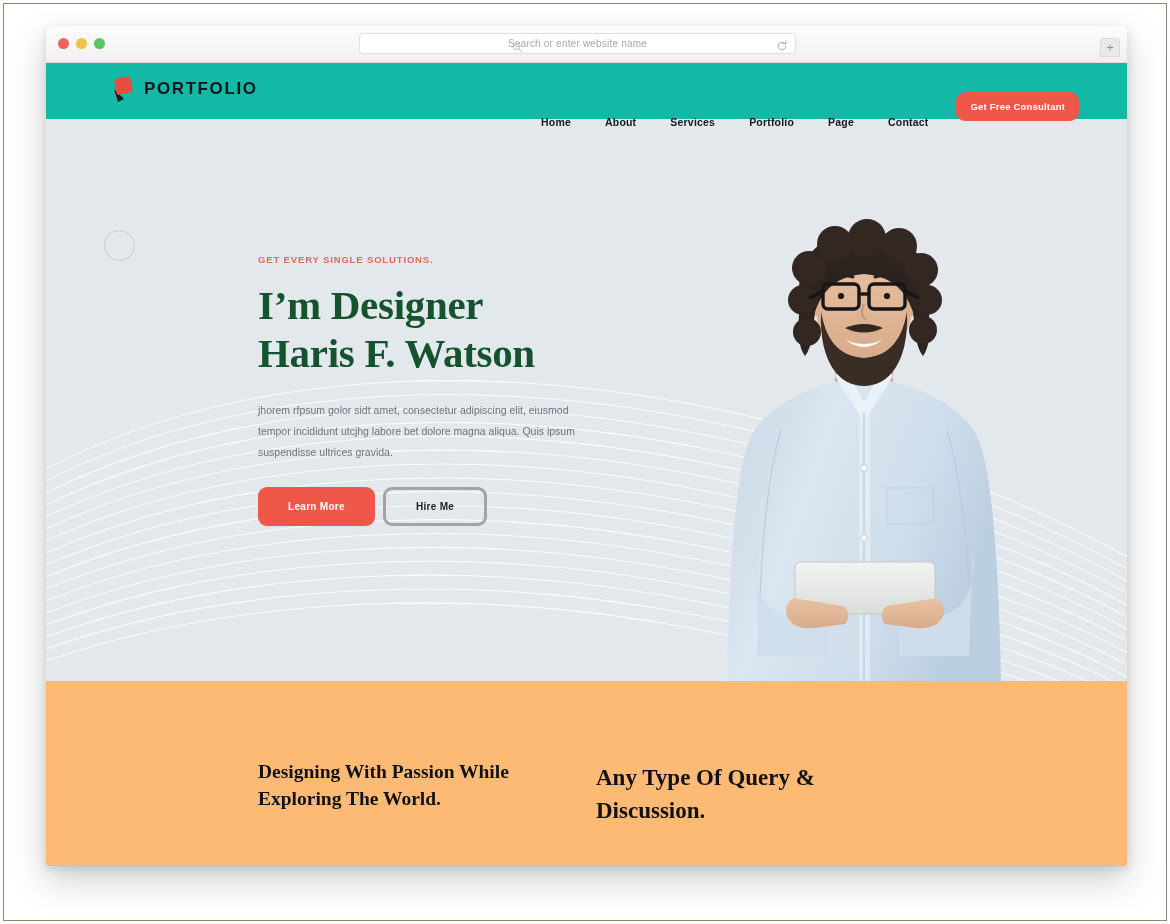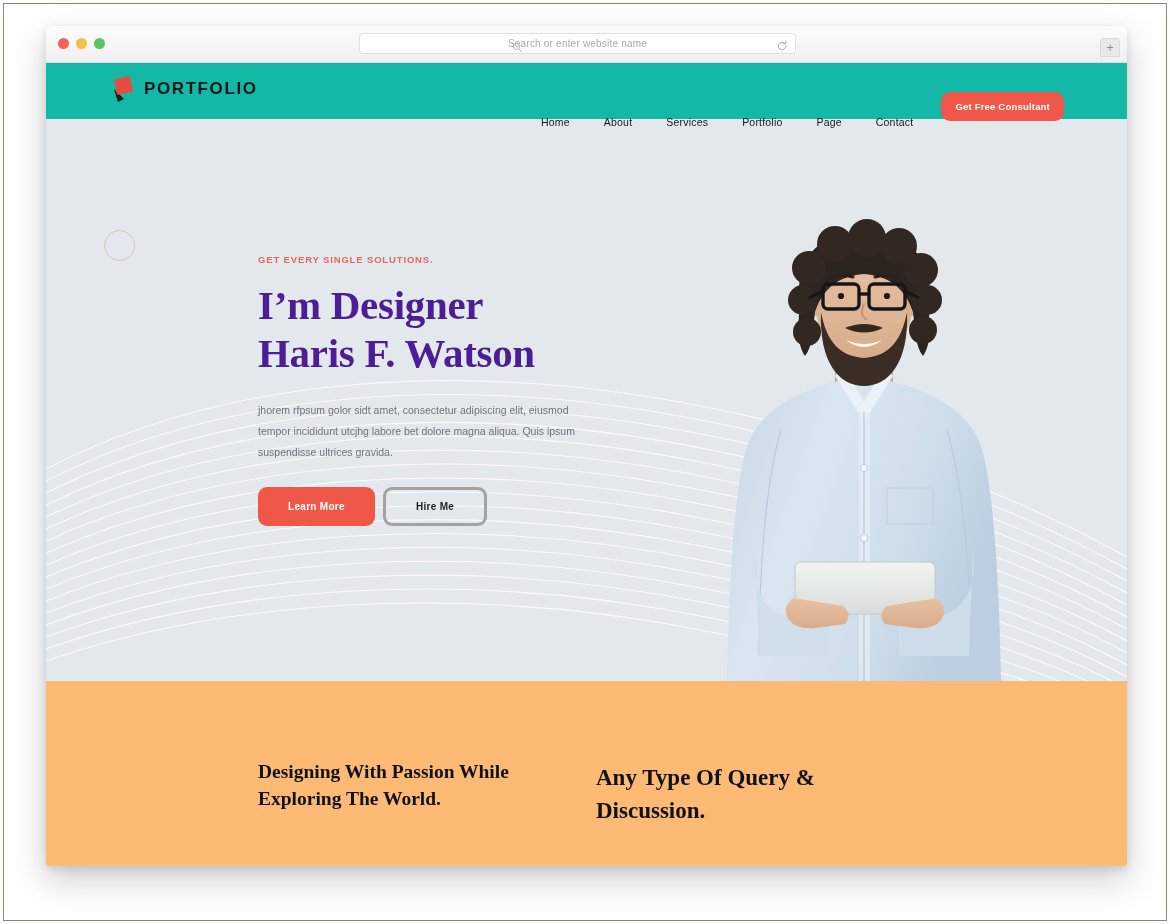--- a/index.html
+++ b/index.html
@@ -122,21 +122,21 @@
   }
 
   .nav {
     position: absolute;
     left: 495px; top: 17px;
     display: flex; align-items: center;
     gap: 0;
   }
   .nav-item {
     font-size: 10.5px;
-    font-weight: 400;
+    font-weight: 700;
     color: #15181f;
     letter-spacing: .2px;
     padding: 4px 0;
     margin-right: 34px;
     white-space: nowrap;
     cursor: pointer;
     margin-top: 32px;
   }
   .nav-item:last-of-type { margin-right: 28px; }
   .cta {
@@ -186,21 +186,21 @@
     font-weight: 700;
     letter-spacing: .85px;
     color: #e2695d;
     margin-bottom: 17px;
   }
   .headline {
     font-family: "Liberation Serif", serif;
     font-size: 41px;
     line-height: 1.17;
     font-weight: 700;
-    color: #4c1d95;
+    color: #14532d;
     letter-spacing: -0.3px;
     margin-bottom: 22px;
   }
   .hero-para {
     font-size: 10.5px;
     line-height: 2.0;
     color: #6d737c;
     width: 320px;
     margin-bottom: 24px;
   }

